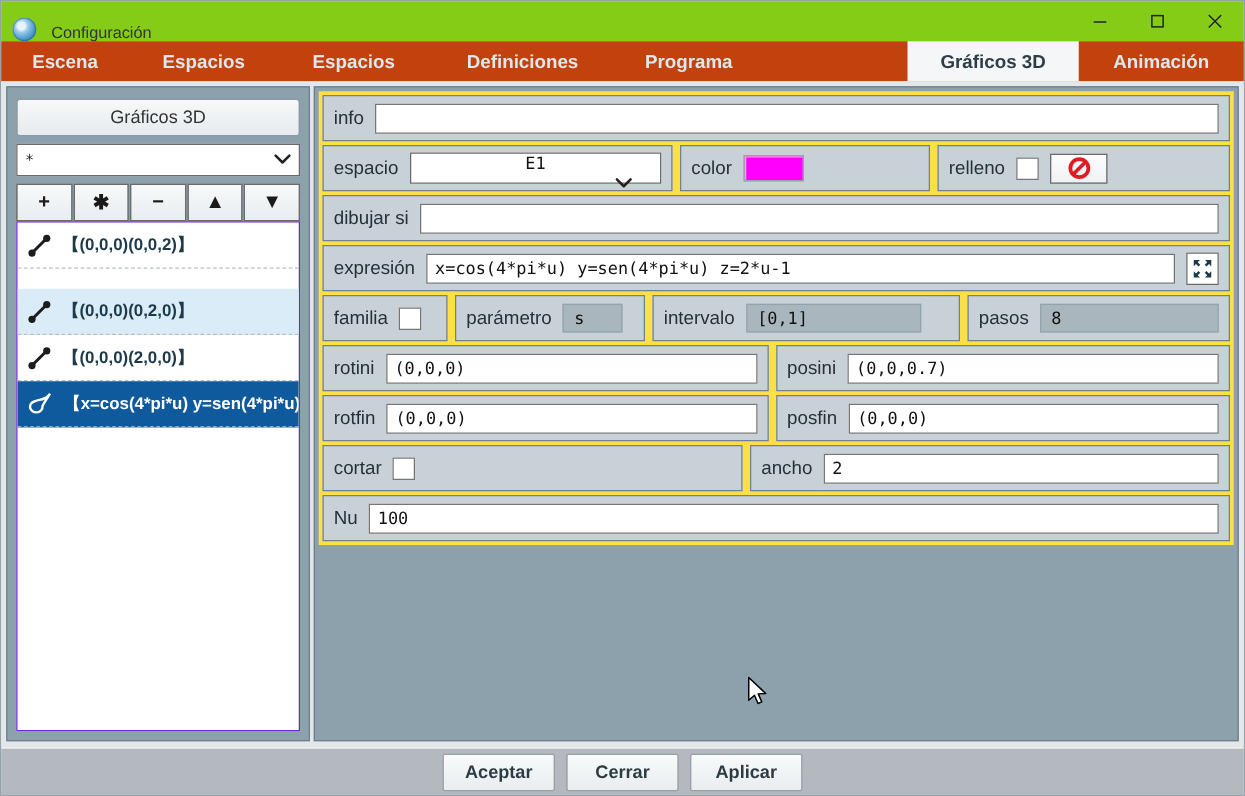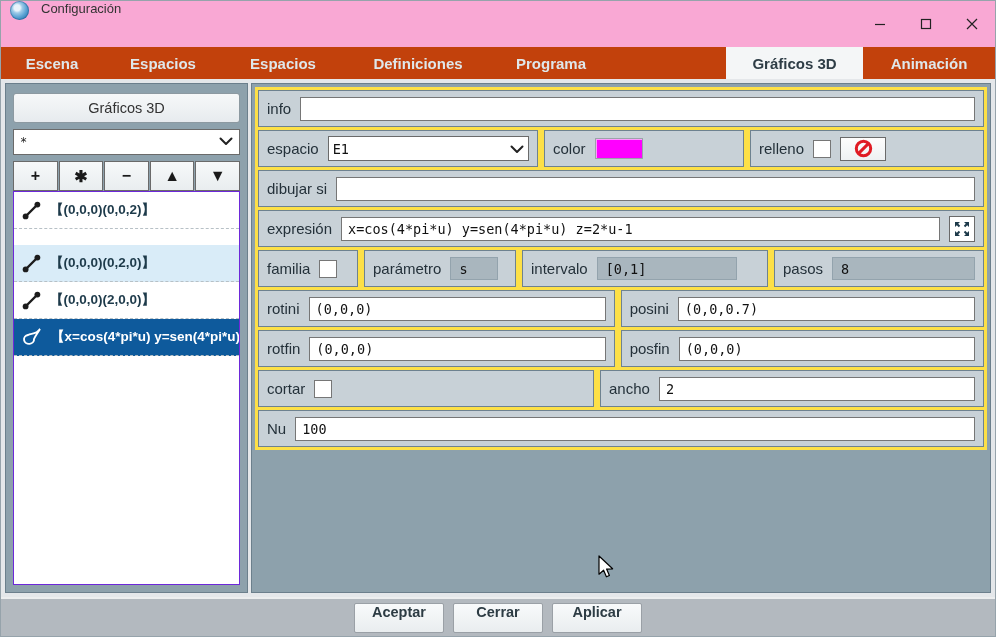--- a/index.html
+++ b/index.html
@@ -7,21 +7,21 @@
   body {
     font-family:"Liberation Sans", sans-serif;
     background:#e4e7ea;
     position:relative;
     overflow:hidden;
     -webkit-font-smoothing:antialiased;
   }
   .window { position:absolute; inset:0; border:1px solid #96a3ab; display:flex; flex-direction:column; }
 
   
-  .titlebar { height:46px; background:#f9a8d4; display:flex; align-items:flex-start; flex:0 0 auto; }
+  .titlebar { height:32px; background:#84cc16; display:flex; align-items:flex-end; flex:0 0 auto; }
   .app-icon { width:19px; height:19px; border-radius:50%; margin:0 12px 0 9px;
     background:radial-gradient(circle at 38% 36%, #e8f4fb 0 18%, #9fcbe8 30%, #5ba3d4 55%, #2e7cb4 80%, #1f639a 100%);
     box-shadow:inset 0 0 0 1px rgba(30,90,140,.45); }
   .title-text { font-size:13px; color:#333; }
   .win-controls { margin-left:auto; display:flex; height:100%; }
   .win-btn { width:46px; height:100%; display:flex; align-items:center; justify-content:center; color:#222; cursor:default; }
   .win-btn svg { display:block; }
 
   
   .tabbar { height:32px; background:#c2410c; display:flex; align-items:stretch; flex:0 0 auto; }
@@ -56,31 +56,31 @@
   .rows { position:absolute; left:3px; right:3px; top:3px; background:#fde047; padding:3px; display:flex; flex-direction:column; gap:3px; }
   .frow { display:flex; gap:6px; }
   .box { background:#c8d1d7; border:1px solid #6e8290; height:37px; display:flex; align-items:center; padding:0 8px; gap:9px; }
   .box .lbl { font-size:15px; color:#24313a; white-space:nowrap; }
   .grow { flex:1 1 auto; min-width:0; }
   input[type="text"] { height:24px; border:1px solid #767676; background:#fff; padding:0 6px;
     font-family:"DejaVu Sans Mono",monospace; font-size:13.5px; color:#111; width:100%; }
   .dis-field { height:23px; background:#a9b6be; border:1px solid #93a3ad; display:flex; align-items:center;
     padding:0 8px; font-family:"DejaVu Sans Mono",monospace; font-size:13.5px; color:#111; }
   .cbox { width:18px; height:18px; background:#fff; border:1px solid #767676; flex:0 0 auto; }
-  .select { height:25px; background:#fff; border:1px solid #6a6a6a; display:flex; align-items:center; padding:0 4px;
-    font-family:"DejaVu Sans Mono",monospace; font-size:13.5px; color:#111; }
+  .select { height:25px; background:#fff; border:1px solid #6a6a6a; display:flex; align-items:center; padding:0 22px;
+    font-family:"DejaVu Sans Mono",monospace; font-size:13.5px; color:#111;flex-direction:column; }
   .swatch { width:48px; height:21px; border:1px solid #9aa4aa; box-shadow:inset 1px 1px 0 rgba(255,255,255,.6); }
   .icon-btn { background:linear-gradient(#fdfdfd,#eef1f3); border:1px solid #6a6a6a; display:flex; align-items:center; justify-content:center; }
   .btn-no { width:46px; height:24px; }
   .btn-expand { width:26px; height:26px; background:#fff; }
 
   
   .footer { height:39px; background:#b3b9bf; border-top:2px solid #eceeef; display:flex; align-items:center; justify-content:center; gap:9px; flex:0 0 auto; }
   .footer .f-btn { width:90px; height:30px; background:linear-gradient(#f8fafb,#e9edef); border:1px solid #9aa0a6; border-radius:2px;
-    font-size:14.5px; font-weight:600; color:#2d3c44; display:flex; align-items:flex-start; justify-content:center; }
+    font-size:14.5px; font-weight:600; color:#2d3c44; display:flex; align-items:center; justify-content:center; }
 
   .cursor { position:absolute; left:597px; top:476px; width:18px; height:26px; pointer-events:none; z-index:50; }
 </style>
 </head>
 <body>
 
 <div class="window">
 
   <div class="titlebar">
     <div class="app-icon"></div>

